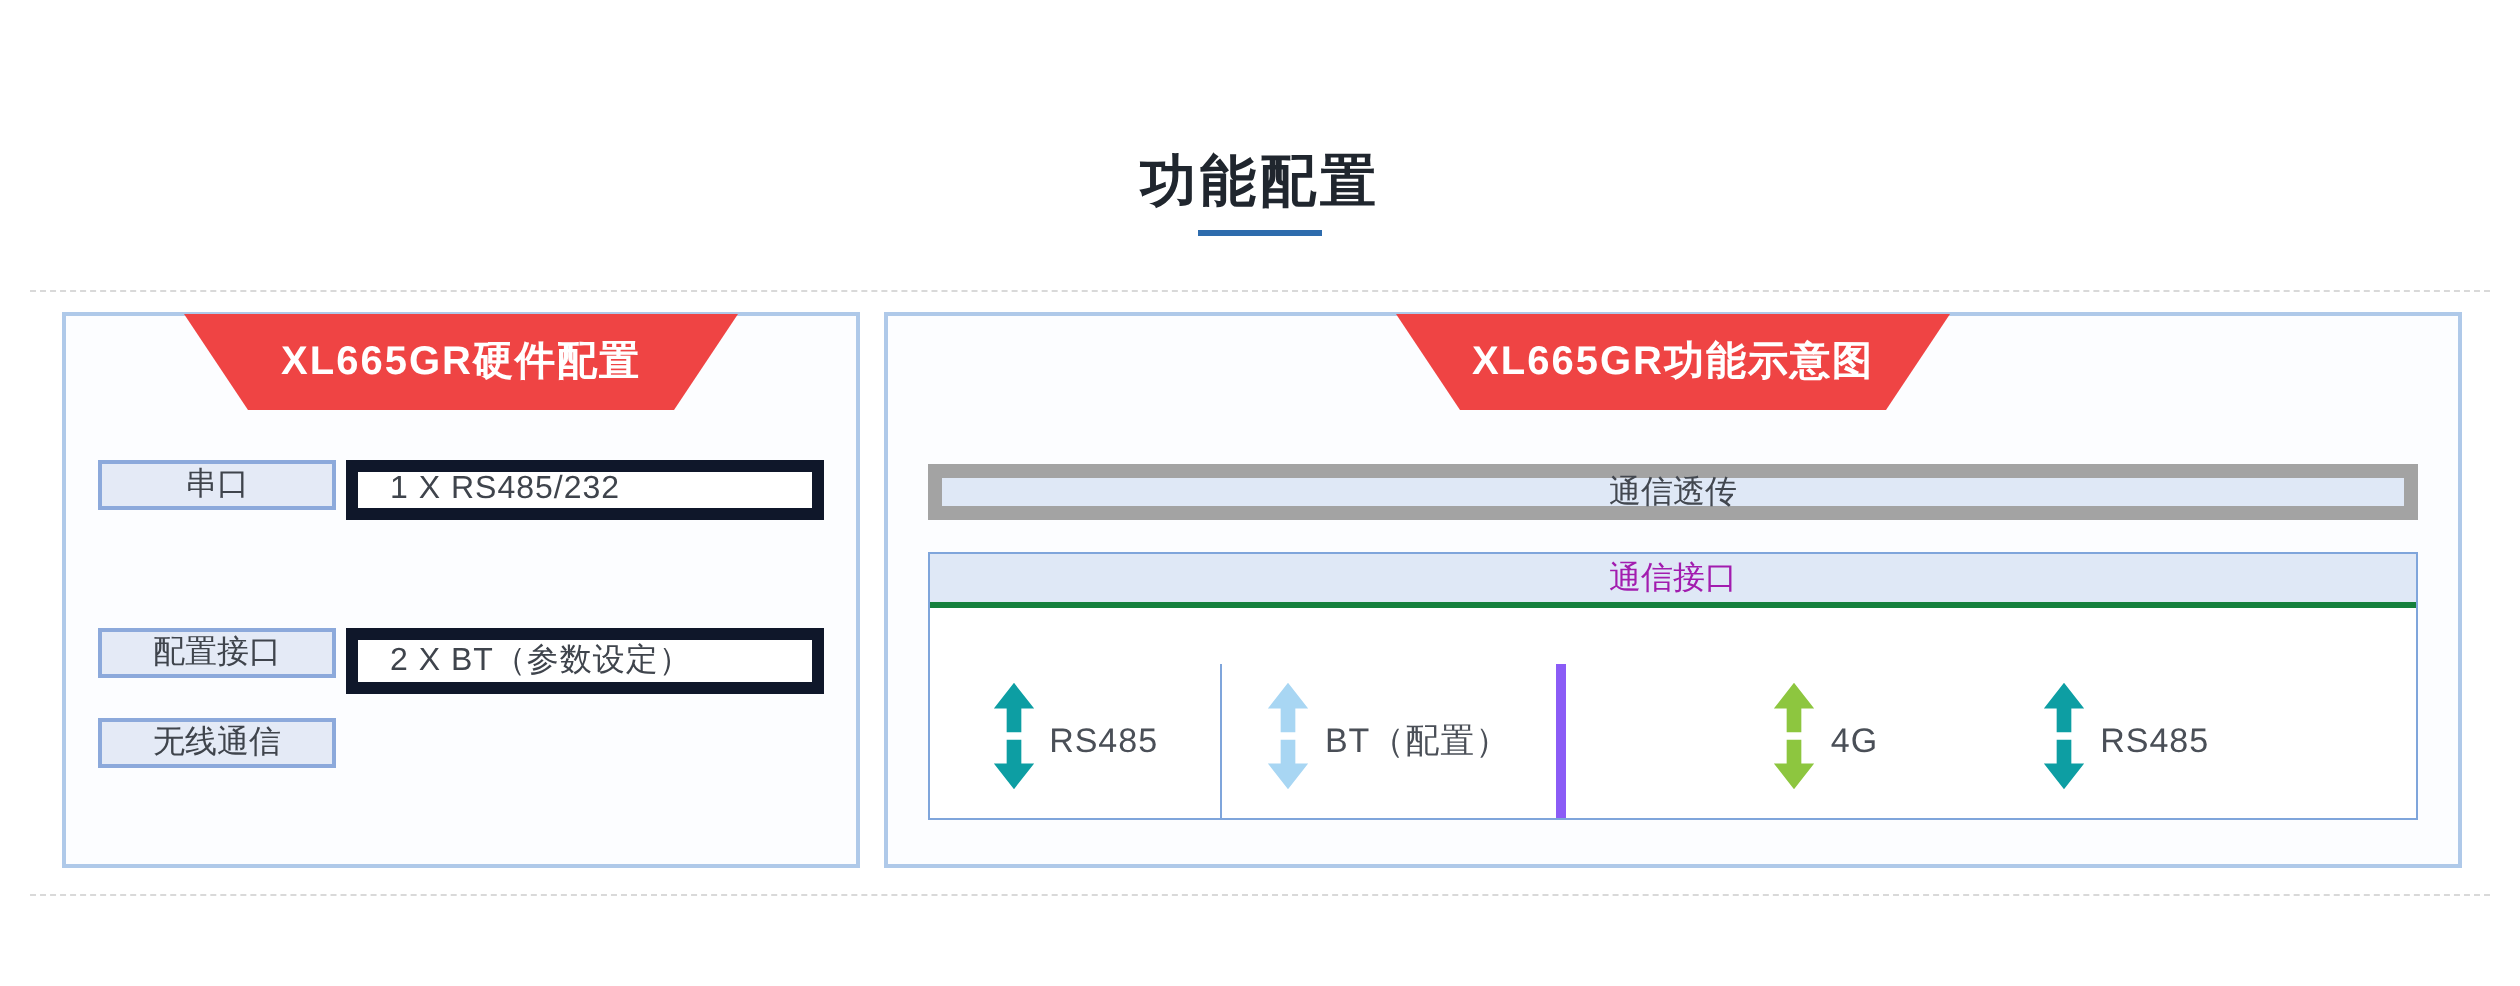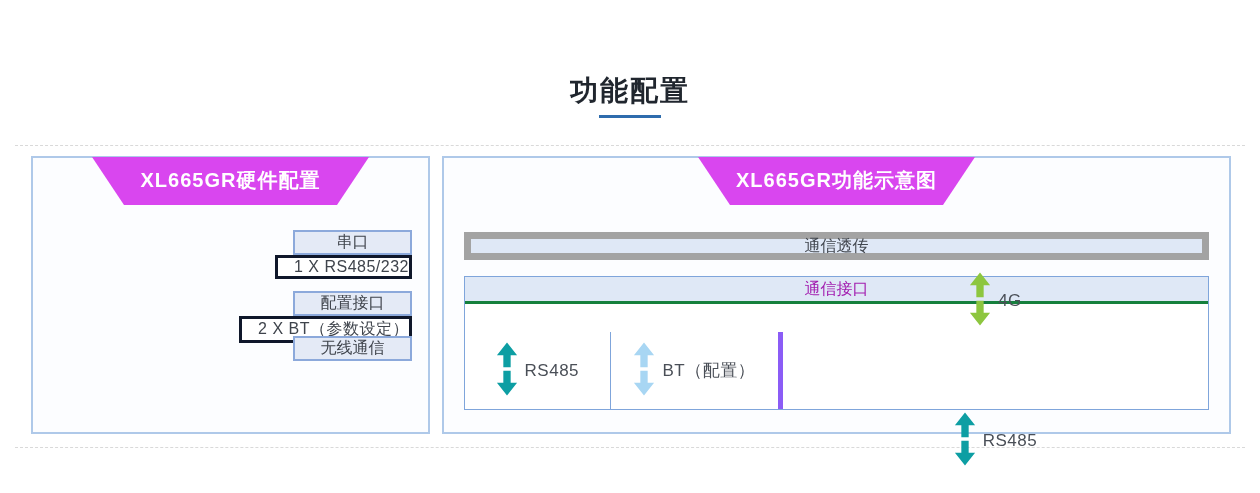--- a/index.html
+++ b/index.html
@@ -17,52 +17,52 @@
   .guide-line { position: absolute; left: 15px; right: 15px; border-top: 1px dashed #d9d9d9; }
   .guide-line.top { top: 145px; }
   .guide-line.bottom { top: 447px; }
 
   
   .panel { position: absolute; top: 156px; height: 278px; background: #fcfdff;
     border: 2px solid #afc9e9; }
   .panel-left { left: 31px; width: 399px; }
   .panel-right { left: 442px; width: 789px; }
 
-  .trapezoid { width: 277px; height: 48px; margin: -1px auto 16px auto; background: #d946ef;
+  .trapezoid { width: 277px; height: 48px; margin: -1px auto 16px auto; background: #ef4444;
     clip-path: polygon(0 0, 100% 0, calc(100% - 32px) 100%, 32px 100%);
     display: flex; align-items: center; justify-content: center; }
   .trapezoid span { color: #ffffff; font-size: 20px; font-weight: bold; letter-spacing: 1px;
     padding-bottom: 2px; }
 
   
   .hw-rows { position: absolute; top: 48px; left: 0; right: 0; }
-  .hw-row { display: flex; align-items: flex-end; margin: 0 16px 0 16px; height: 33px; flex-direction: column; }
+  .hw-row { display: flex; align-items: flex-start; margin: 0 16px 0 16px; height: 33px; }
   .hw-row.r1 { margin-top: 24px; }
-  .hw-row.r2 { margin-top: 28px; }
+  .hw-row.r2 { margin-top: 51px; }
   .hw-row.r3 { margin-top: 12px; }
   .hw-label { width: 119px; background: #e4eaf6; border: 2px solid #8ca9db;
     display: flex; align-items: center; justify-content: center;
     font-size: 16px; color: #3f444c; flex: none; }
-  .hw-value { flex: 1; margin-left: 5px; background: #ffffff; border: 3px solid #0f172a;
+  .hw-value { flex: 1; margin-left: 5px; background: #ffffff; border: 6px solid #0f172a;
     display: flex; align-items: center; font-size: 16px; color: #3f444c;
     padding-left: 16px; letter-spacing: 0.5px; }
 
   
   .bar { margin: 27px 20px 0 20px; height: 28px; background: #dfe8f6; border: 7px solid #a3a3a3;
     display: flex; align-items: center; justify-content: center;
     font-size: 16px; color: #42474f; }
   .if-table { margin: 16px 20px 0 20px; border: 1px solid #7fa5db; }
   .if-header { height: 27px; background: #dfe8f6; border-bottom: 3px solid #15803d;
     display: flex; align-items: center; justify-content: center;
     font-size: 16px; color: #a21caf; }
   .if-body { display: flex; height: 105px; background: #ffffff; }
   .if-cell { display: flex; align-items: center; justify-content: center; gap: 7px; margin-top: 28px; }
   .if-cell.c1 { width: 19.6%; border-right: 1px solid #7fa5db; }
   .if-cell.c2 { width: 23.2%; border-right: 5px solid #8b5cf6; }
-  .if-cell.c3 { width: 57.2%; gap: 82px; flex-direction: column; }
+  .if-cell.c3 { width: 57.2%; gap: 82px; }
   .arrow-group { display: flex; align-items: center; gap: 7px; }
   .arrow-label { font-size: 17px; color: #4a4f57; letter-spacing: 0.5px; }
   .dbl-arrow { display: block; }
 </style>
 </head>
 <body>
 
 <div class="stage">
 
   <div class="page-title">功能配置</div>

